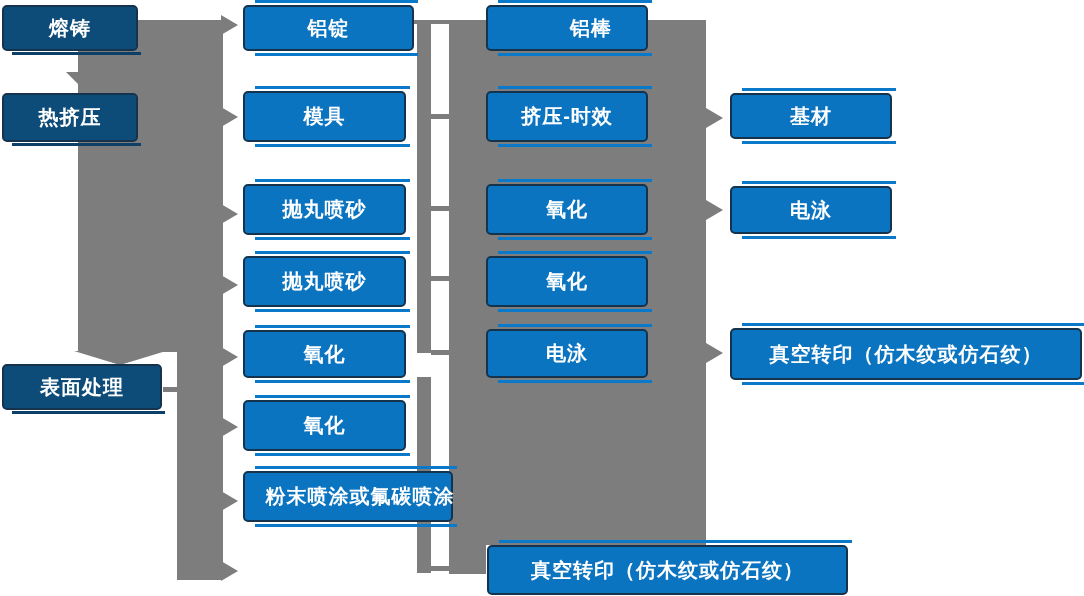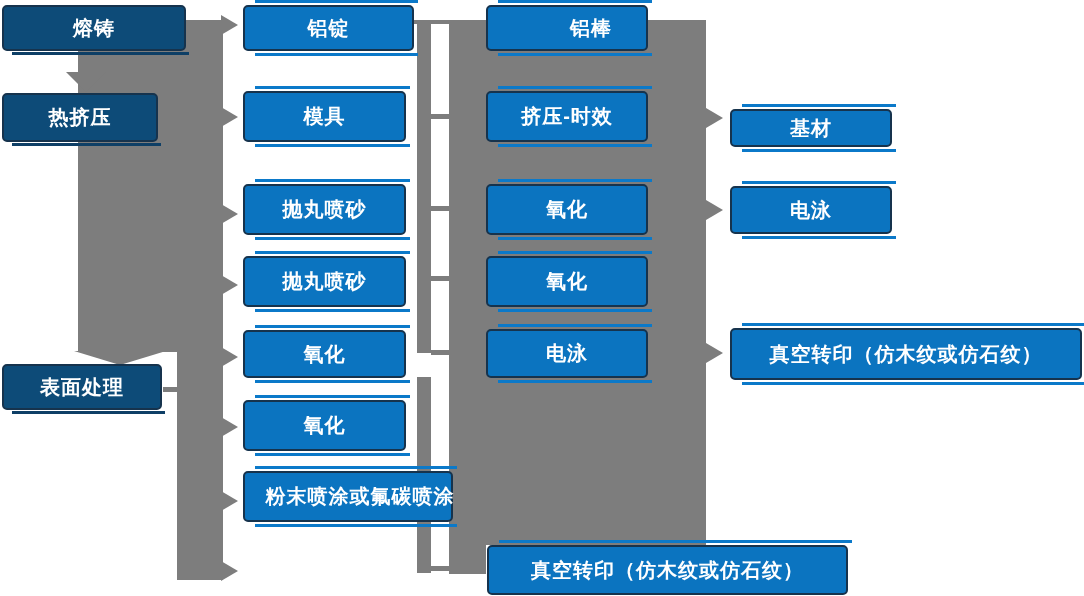--- a/index.html
+++ b/index.html
@@ -73,36 +73,36 @@
   <div class="tri tri-right" style="left:221px;top:275px;"></div>
   <div class="tri tri-right" style="left:221px;top:347px;"></div>
   <div class="tri tri-right" style="left:221px;top:417px;"></div>
   <div class="tri tri-right" style="left:221px;top:491px;"></div>
   <div class="tri tri-right" style="left:221px;top:561px;"></div>
 
   <div class="tri tri-right" style="left:706px;top:108px;"></div>
   <div class="tri tri-right" style="left:706px;top:200px;"></div>
   <div class="tri tri-right" style="left:706px;top:343px;"></div>
 
-  <div class="node stage" style="left:2px;top:5px;width:184px;height:46px;">熔铸</div>
-  <div class="node stage" style="left:2px;top:93px;width:156px;height:49px;">热挤压</div>
+  <div class="node stage" style="left:2px;top:5px;width:136px;height:46px;">熔铸</div>
+  <div class="node stage" style="left:2px;top:93px;width:136px;height:49px;">热挤压</div>
   <div class="node stage" style="left:2px;top:364px;width:160px;height:46px;">表面处理</div>
 
   <div class="node step" style="left:243px;top:5px;width:171px;height:46px;">铝锭</div>
   <div class="node step" style="left:243px;top:91px;width:163px;height:51px;">模具</div>
   <div class="node step" style="left:243px;top:184px;width:163px;height:51px;">抛丸喷砂</div>
   <div class="node step" style="left:243px;top:256px;width:163px;height:51px;">抛丸喷砂</div>
   <div class="node step" style="left:243px;top:330px;width:163px;height:48px;">氧化</div>
   <div class="node step" style="left:243px;top:400px;width:163px;height:51px;">氧化</div>
   <div class="node step" style="left:243px;top:471px;width:210px;height:51px;padding-left:24px;">粉末喷涂或氟碳喷涂</div>
 
   <div class="node step" style="left:486px;top:5px;width:162px;height:46px;padding-left:48px;">铝棒</div>
   <div class="node step" style="left:486px;top:91px;width:162px;height:51px;">挤压-时效</div>
   <div class="node step" style="left:486px;top:184px;width:162px;height:51px;">氧化</div>
   <div class="node step" style="left:486px;top:256px;width:162px;height:51px;">氧化</div>
   <div class="node step" style="left:486px;top:329px;width:162px;height:49px;">电泳</div>
   <div class="node step" style="left:487px;top:545px;width:361px;height:50px;">真空转印（仿木纹或仿石纹）</div>
 
-  <div class="node step" style="left:730px;top:93px;width:162px;height:38px;margin-top:16px;">基材</div>
+  <div class="node step" style="left:730px;top:93px;width:162px;height:46px;">基材</div>
   <div class="node step" style="left:730px;top:186px;width:162px;height:48px;">电泳</div>
   <div class="node step" style="left:730px;top:328px;width:352px;height:52px;">真空转印（仿木纹或仿石纹）</div>
 
 </div>
 
 </body></html>

